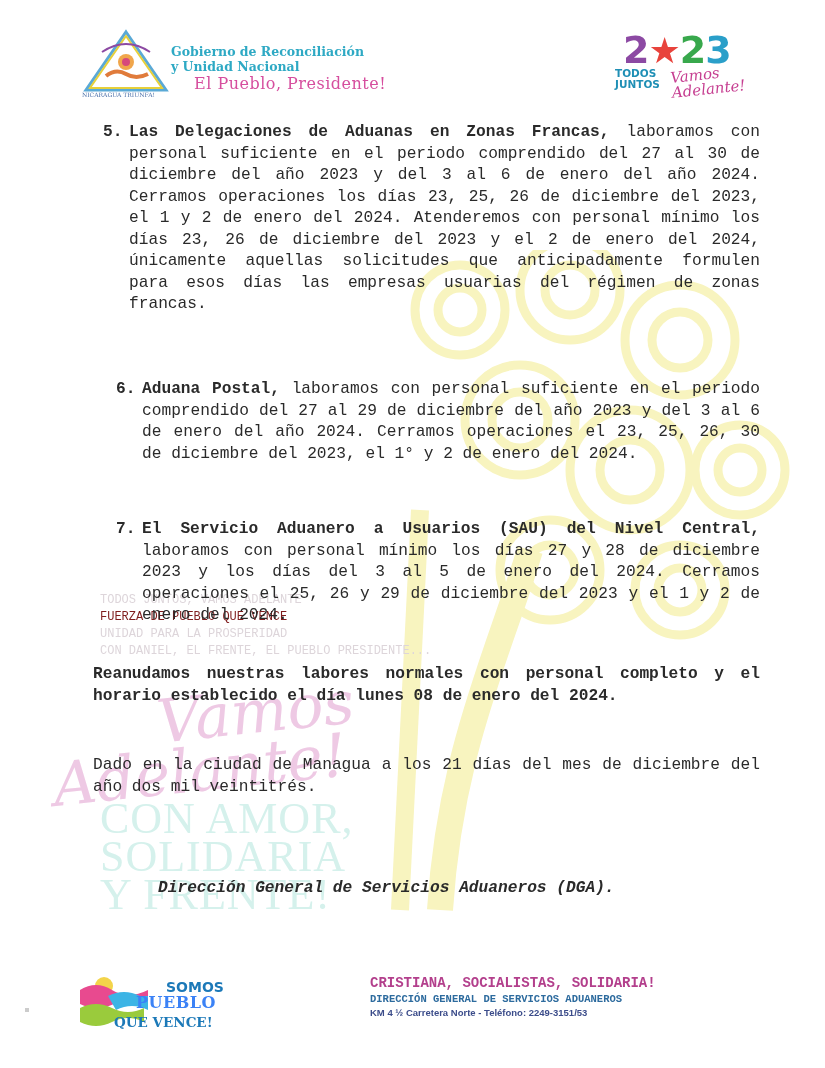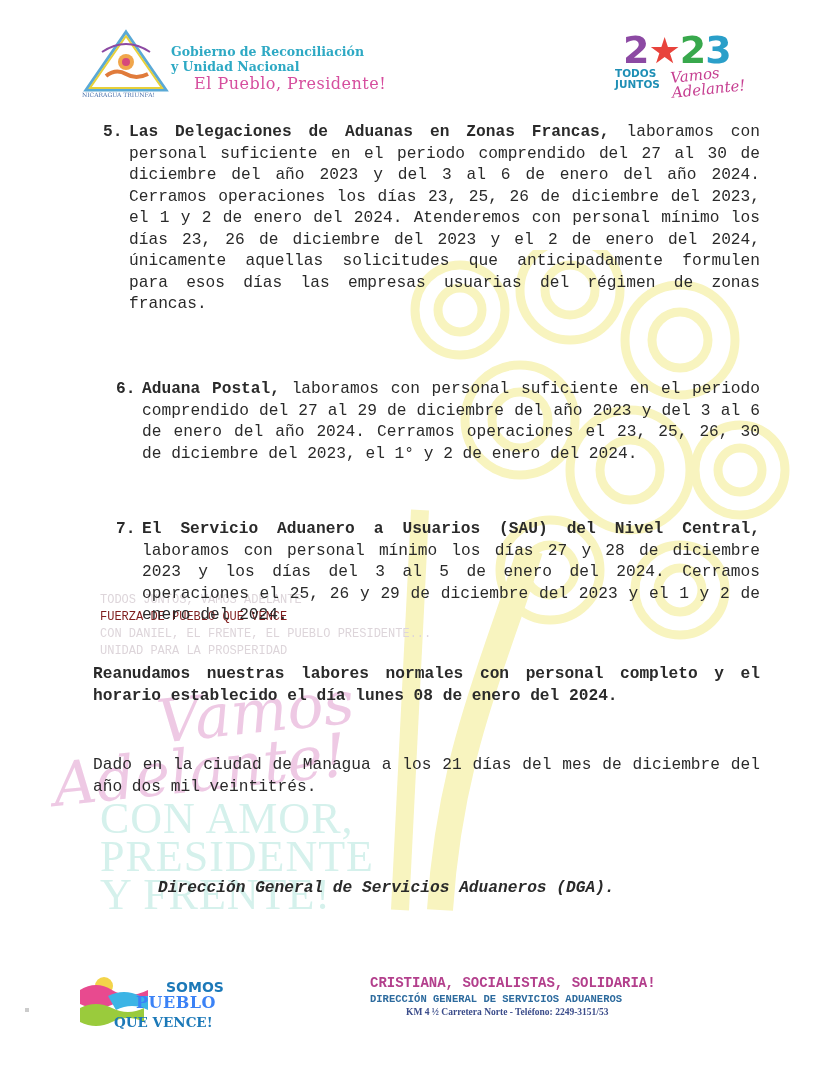--- a/index.html
+++ b/index.html
@@ -47,21 +47,21 @@
   
   .ftr-left { position: absolute; left: 74px; top: 970px; width: 170px; height: 65px; }
   .flag { position: absolute; left: 4px; top: 6px; width: 72px; height: 52px; }
   .somos { position: absolute; left: 92px; top: 9px; font-family: "DejaVu Sans", sans-serif; font-weight: bold; font-size: 14px; color: #1c79b8; }
   .pueblo2 { position: absolute; left: 62px; top: 23px; font-family: "DejaVu Serif", serif; font-weight: bold; font-size: 16px; color: #3b82f6; letter-spacing: 0.5px; }
   .vence { position: absolute; left: 40px; top: 44px; font-family: "DejaVu Serif", serif; font-weight: bold; font-size: 13.5px; color: #1c79b8; }
 
   .ftr-right { position: absolute; left: 370px; top: 975px; width: 400px; }
   .ftr-right .l1 { font-family: "Liberation Mono", monospace; font-weight: bold; font-size: 14px; color: #b33f8c; white-space: nowrap; }
   .ftr-right .l2 { font-family: "Liberation Mono", monospace; font-weight: bold; font-size: 10.5px; color: #2d6b9e; white-space: nowrap; margin-top: 2px; }
-  .ftr-right .l3, .ftr-right .l4 { font-family: Liberation Serif, serif; font-size: 9.5px; color: #3b4c8a; white-space: nowrap; margin-top: 2px; font-weight: bold; margin-left: 36px; }
+  .ftr-right .l3, .ftr-right .l4 { font-family: Liberation Sans, sans-serif; font-size: 9.5px; color: #3b4c8a; white-space: nowrap; margin-top: 2px; font-weight: bold; }
 
   .scan-dot { position: absolute; left: 25px; top: 1008px; width: 4px; height: 4px; background: #ccc; }
 </style>
 </head>
 <body>
 
 <svg class="wm wm-tree" viewBox="0 0 420 680" fill="none" stroke="#f8f4bf" stroke-width="9">
   <circle cx="80" cy="60" r="45"></circle>
     <circle cx="80" cy="60" r="22"></circle>
   <circle cx="190" cy="40" r="50"></circle>
@@ -78,32 +78,32 @@
     <circle cx="170" cy="320" r="25"></circle>
   <circle cx="300" cy="340" r="45"></circle>
     <circle cx="300" cy="340" r="22"></circle>
   <path d="M60 660 C 70 500, 120 400, 150 300" stroke-width="26"></path>
   <path d="M20 660 L 40 260" stroke-width="18"></path>
 </svg>
 
 <div class="wm wm-redtext">
   <div>TODOS JUNTOS, VAMOS ADELANTE</div>
   <div class="r">FUERZA DE PUEBLO QUE VENCE</div>
+  <div>UNIDAD PARA LA PROSPERIDAD</div>
   <div>CON DANIEL, EL FRENTE, EL PUEBLO PRESIDENTE...</div>
-  <div>UNIDAD PARA LA PROSPERIDAD</div>
 </div>
 
 <div class="wm wm-vamos">
   <div style="padding-left:110px">Vamos</div>
   <div>Adelante!</div>
 </div>
 
 <div class="wm wm-slogan">
   <div>CON AMOR,</div>
-  <div>PRESIDENTE</div>
+  <div>SOLIDARIA</div>
   <div>Y FRENTE!</div>
 </div>
 
 <div class="hdr-left">
   <svg class="tri" viewBox="0 0 95 75">
     <polygon points="48,4 88,62 8,62" fill="none" stroke="#5aa9d6" stroke-width="3"></polygon>
     <polygon points="48,8 84,60 12,60" fill="none" stroke="#e7d03a" stroke-width="2"></polygon>
     <circle cx="48" cy="34" r="8" fill="#f0a64b"></circle>
     <circle cx="48" cy="34" r="4" fill="#d6497b"></circle>
     <path d="M28 48 Q 38 40 48 46 T 70 46" stroke="#e07b3b" stroke-width="4" fill="none"></path>

